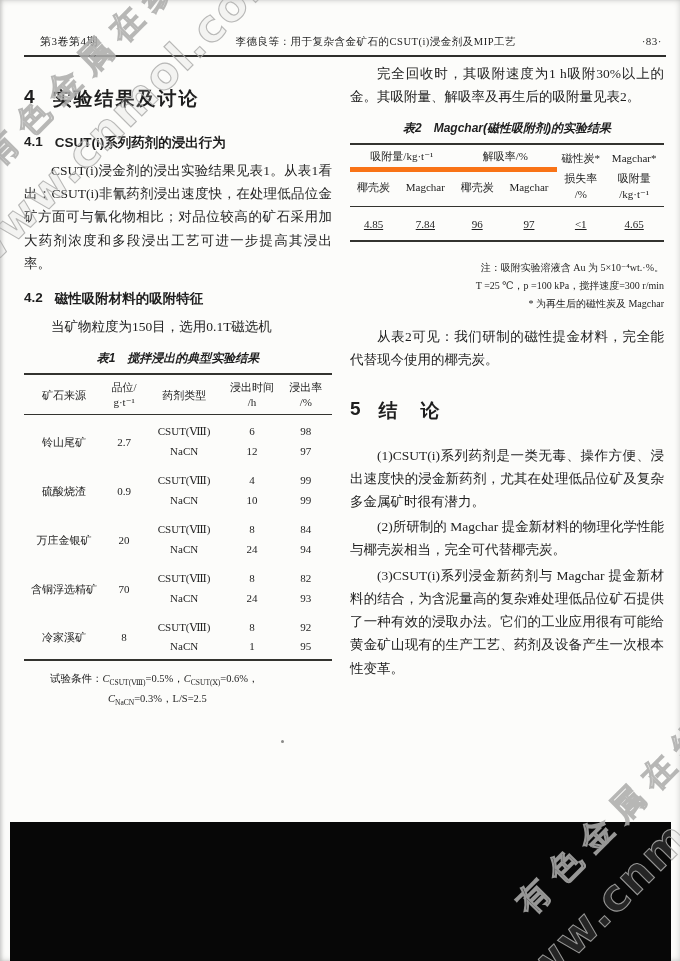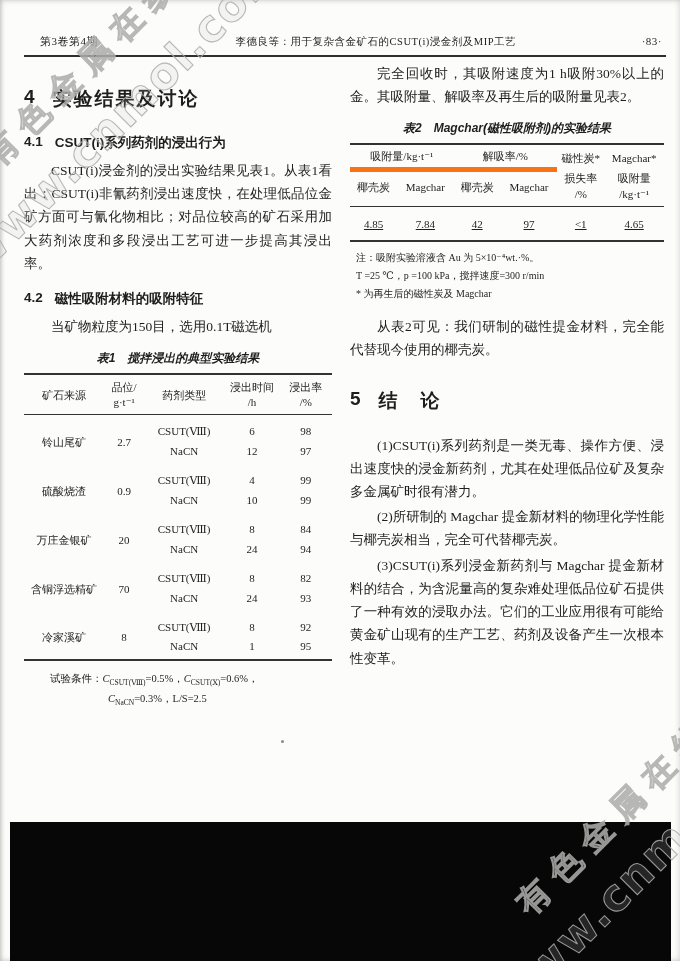--- a/index.html
+++ b/index.html
@@ -50,21 +50,21 @@
   tr.grp-last td{padding-bottom:4px;}
   .t1-note{font-size:10.5px;line-height:1.75;margin-top:9px;padding-left:26px;}
   .t1-note .ln2{padding-left:58px;}
   .t1-note i{font-style:italic;}
   .t1-note sub{font-size:7.5px;}
   
   table.t2 th{line-height:1.4;padding:4px 0 2px;}
   table.t2 th.u{border-bottom:5px solid #f97316;}
   table.t2 tr.subhead th{border-bottom:1.6px solid #33332f;padding:2px 0 4px;}
   table.t2 td{padding:11px 0 10px;text-decoration:underline;}
-  .t2-notes{font-size:10px;line-height:1.8;margin-top:7px;padding-left:6px;}
+  .t2-notes{font-size:10px;line-height:1.8;margin-top:17px;padding-left:6px;text-align:right;}
   
   .redaction-bar{position:absolute;left:10px;right:9px;top:822px;bottom:0;background:#070707;}
   .artifact-dot{position:absolute;left:281px;top:740px;width:3px;height:3px;border-radius:50%;background:#8a8a88;}
   .wm{
     position:absolute;z-index:6;pointer-events:none;white-space:nowrap;
     font-family:"DejaVu Sans","Liberation Sans",sans-serif;font-weight:700;
     color:rgba(200,200,198,0.16);
     -webkit-text-stroke:1.1px rgba(172,172,170,0.85);
     transform:translate(-50%,-50%) rotate(-45deg);
   }
@@ -267,21 +267,21 @@
             <th>
                 <span class="hl">吸附量</span>
                 <span class="hl">/kg·t⁻¹</span>
               </th>
           </tr>
         </thead>
         <tbody>
           <tr>
             <td>4.85</td>
             <td>7.84</td>
-            <td>42</td>
+            <td>96</td>
             <td>97</td>
             <td>&lt;1</td>
             <td>4.65</td>
           </tr>
         </tbody>
       </table>
 
       <div class="t2-notes">
         <div>注：吸附实验溶液含 Au 为 5×10⁻⁴wt.·%。</div>
         <div>T =25 ℃，p =100 kPa，搅拌速度=300 r/min</div>

